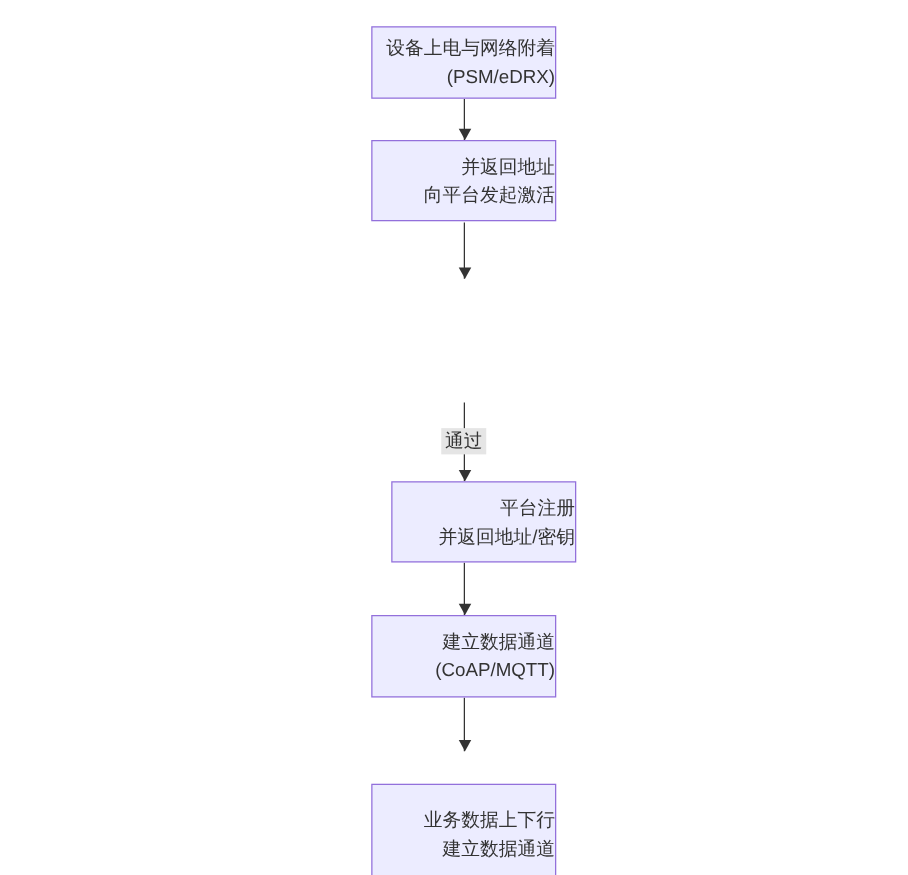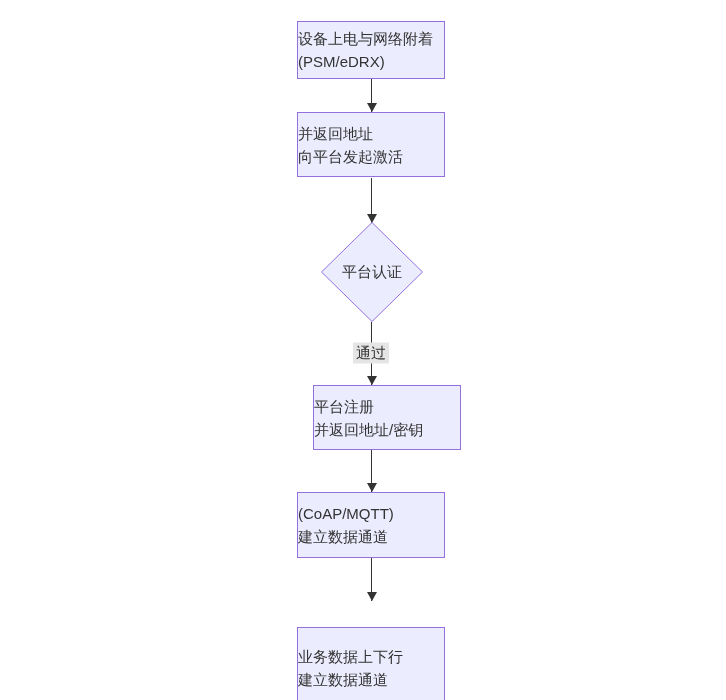--- a/index.html
+++ b/index.html
@@ -19,21 +19,21 @@
   .node {
     position: absolute;
     left: 297px;
     width: 148px;
     box-sizing: border-box;
     background: #ececff;
     border: 1px solid #9370db;
     display: flex;
     flex-direction: column;
     justify-content: center;
-    align-items: flex-start;
+    align-items: flex-end;
     text-align: center;
     color: #333333;
     font-size: 15px;
     line-height: 23px;
     z-index: 2;
   }
   .n1 { top: 21px;  height: 58px; }
   .n2 { top: 112px; height: 65px; }
   .n4 { top: 385px; height: 65px; margin-left: 16px; }
   .n5 { top: 492px; height: 66px; }
@@ -115,44 +115,38 @@
 
   <div class="node n2">
     <span>并返回地址</span>
     <span>向平台发起激活</span>
   </div>
 
   <div class="edge e2">
     <div class="arrowhead"></div>
   </div>
 
-  <div class="diamond-wrap">
-    <svg width="102" height="100" viewBox="0 0 102 100">
-      <polygon points="51,0.5 101.5,50 51,99.5 0.5,50" fill="#ececff" stroke="#9370db" stroke-width="1"></polygon>
-    </svg>
-    <div class="diamond-label">平台认证</div>
-  </div>
 
   <div class="edge e3">
     <div class="arrowhead"></div>
   </div>
   <span class="edge-label">通过</span>
 
   <div class="node n4">
     <span>平台注册</span>
     <span>并返回地址/密钥</span>
   </div>
 
   <div class="edge e4">
     <div class="arrowhead"></div>
   </div>
 
   <div class="node n5">
+    <span>建立数据通道</span>
     <span>(CoAP/MQTT)</span>
-    <span>建立数据通道</span>
   </div>
 
   <div class="edge e5">
     <div class="arrowhead"></div>
   </div>
 
   <div class="node n6">
     <span>业务数据上下行</span>
     <span>建立数据通道</span>
   </div>

